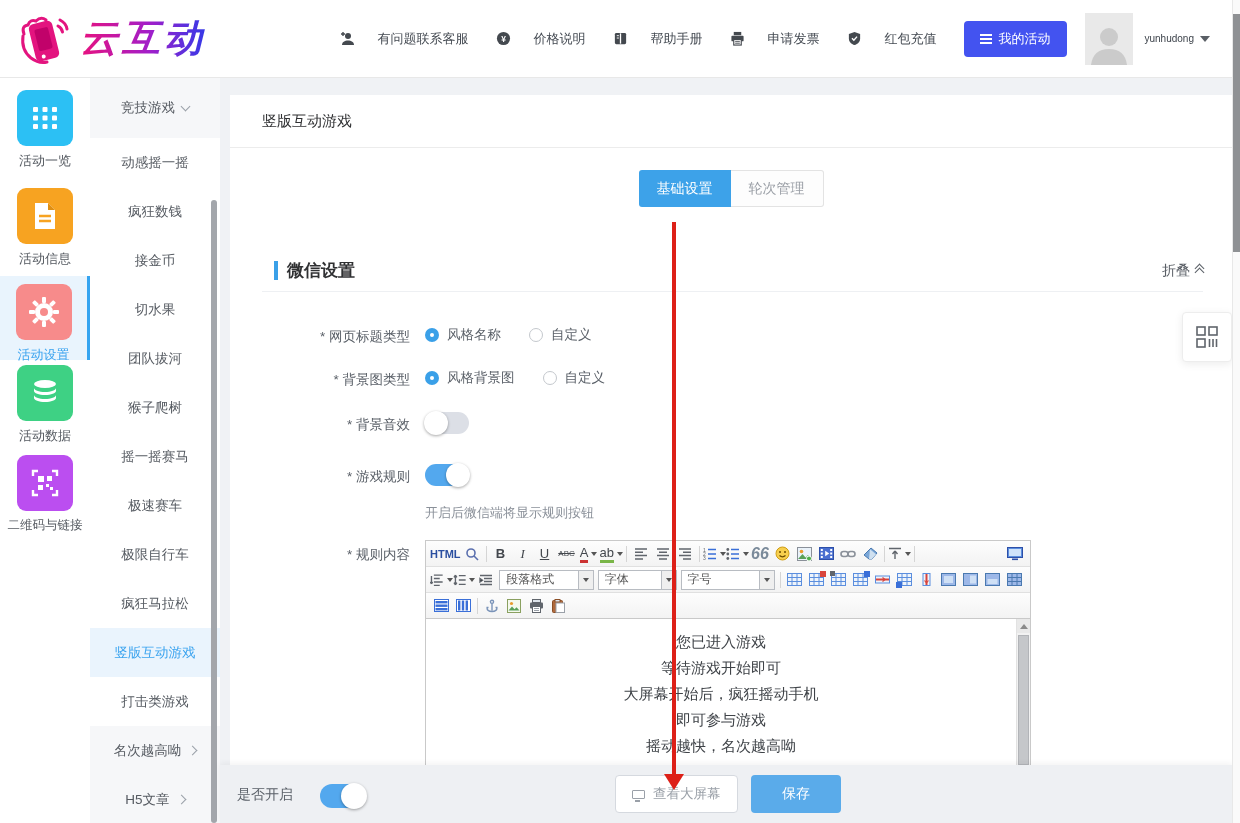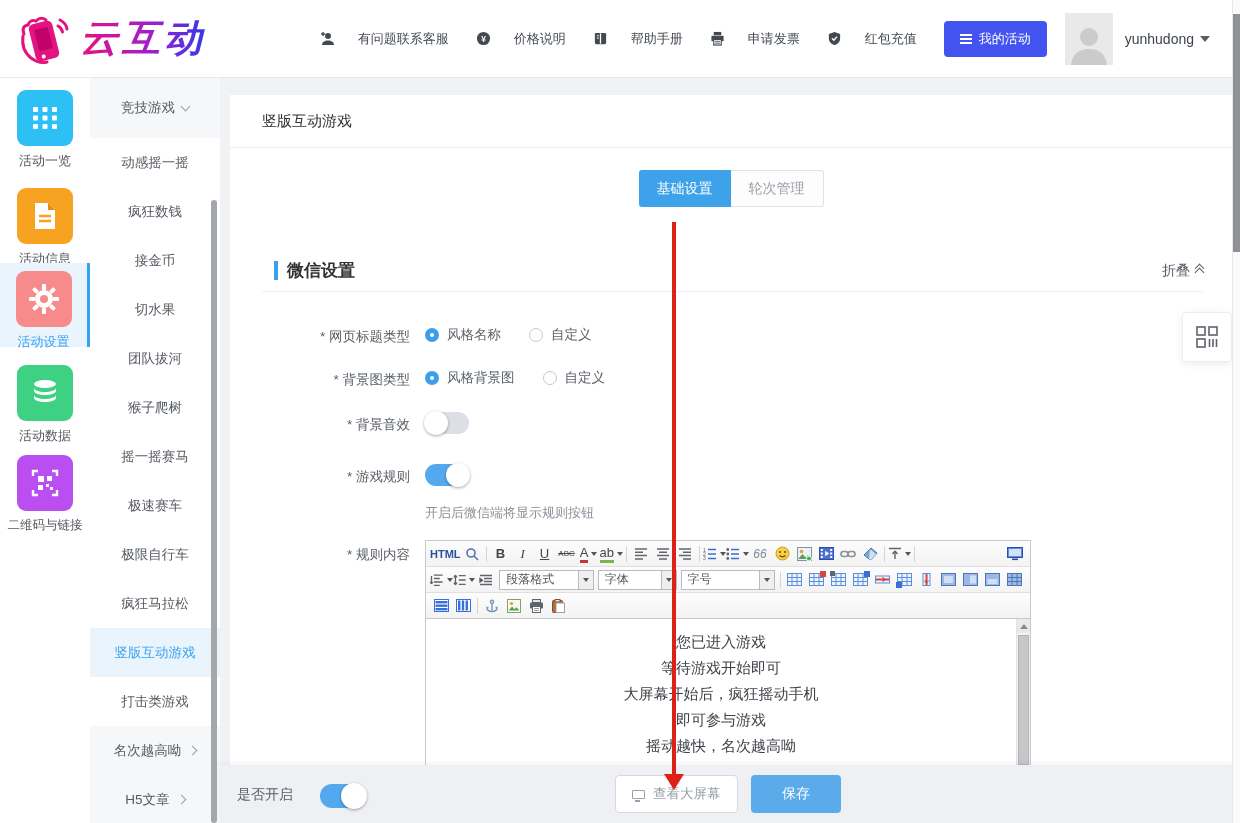--- a/index.html
+++ b/index.html
@@ -11,21 +11,21 @@
   .logo-text { font-size:38px; font-weight:bold; font-style:italic; letter-spacing:4px;
     background:linear-gradient(90deg,#e8127e 0%,#a21ec9 55%,#3439e8 100%);
     -webkit-background-clip:text; background-clip:text; color:transparent; }
   .topnav { display:flex; align-items:center; gap:27px; margin-left:auto; }
   .topnav-item { display:flex; align-items:center; gap:23px; font-size:13px; color:#444a52; cursor:pointer; white-space:nowrap; }
   .topnav-item svg { display:block; }
   .myact-btn { background:#4353f0; color:#fff; font-size:13px; border:none; border-radius:4px; height:36px; padding:0 16px; display:flex; align-items:center; gap:7px; margin-left:27px; cursor:pointer; }
   .list-glyph { width:12px; height:10px; background:repeating-linear-gradient(to bottom,#fff 0 2px,transparent 2px 4px); }
   .avatar { width:48px; height:52px; background:#e9e9e9; margin-left:18px; display:flex; align-items:flex-end; justify-content:center; overflow:hidden; }
   .user-wrap { display:flex; align-items:center; gap:6px; margin-left:12px; cursor:pointer; }
-  .username { font-size:14px; color:#3d434b; }
+  .username { font-size:10px; color:#3d434b; }
   .caret-down { width:0; height:0; border-left:5px solid transparent; border-right:5px solid transparent; border-top:6px solid #5a5f66; }
 
   
   .sidebar { position:absolute; left:0; top:78px; width:90px; height:745px; background:#fff; z-index:3; }
   .side-item { position:absolute; left:0; width:90px; text-align:center; cursor:pointer; padding-top:0; }
   .side-badge { width:56px; height:56px; border-radius:9px; margin:0 auto 6px; display:flex; align-items:center; justify-content:center; }
   .side-label { font-size:13px; color:#555a61; }
   .side-item.active { background:#e9f4fd; border-right:3px solid #35a4f0; padding-top:8px; }
   .side-item.active .side-label { color:#3aa3ef; }
 
@@ -68,21 +68,21 @@
   .toggle.on { background:#53a8ee; } .toggle.on .knob { right:-1px; }
   .hint { position:absolute; font-size:13px; color:#8a9099; }
 
   
   .editor { position:absolute; left:425px; top:540px; width:606px; height:283px; border:1px solid #c9c9c9; background:#fff; z-index:2; }
   .ed-row { display:flex; align-items:center; padding:2px 4px; background:linear-gradient(#fdfdfd,#f3f3f3); border-bottom:1px solid #e0e0e0; }
   .tb { min-width:22px; height:21px; display:inline-flex; align-items:center; justify-content:center; cursor:pointer; color:#43474d; font-size:13px; position:relative; }
   .tb.bold { font-weight:bold; } .tb.ital { font-style:italic; font-family:"Liberation Serif",serif; }
   .tb.undl { text-decoration:underline; } .tb.strk { font-size:8px; text-decoration:line-through; letter-spacing:0; }
   .tb.htmlb { color:#2b4fa0; font-size:11px; font-weight:bold; }
-  .tb.quote { color:#7a8a9a; font-weight:normal; font-style:italic; font-size:12px; }
+  .tb.quote { color:#7a8a9a; font-weight:bold; font-style:italic; font-size:16px; }
   .sep { width:1px; height:16px; background:#d5d5d5; margin:0 3px; }
   .mini-caret { width:0; height:0; border-left:3px solid transparent; border-right:3px solid transparent; border-top:4px solid #555; margin-left:3px; }
   .ed-select { height:20px; border:1px solid #b8bcc2; background:#fff; display:flex; align-items:center; font-size:12px; color:#555; margin:0 2px; cursor:pointer; }
   .ed-select .txt { padding:0 6px; }
   .ed-select .arr { width:15px; height:100%; border-left:1px solid #b8bcc2; background:#efefef; display:flex; align-items:center; justify-content:center; }
   .ticon { position:relative; }
   .ticon .dot { position:absolute; width:6px; height:6px; }
   .dot.red { background:#d9453c; } .dot.blue { background:#3a6fd8; } .dot.tr { right:2px; top:2px; } .dot.tl { left:2px; top:2px; } .dot.bl { left:2px; bottom:2px; }
   .ed-content { position:relative; background:#fff; height:209px; overflow:hidden; }
   .ed-lines { padding-top:10px; text-align:center; font-size:15px; color:#3f4348; line-height:26px; padding-right:14px; }
@@ -207,21 +207,21 @@
   <div class="side-item" style="top:110px;">
     <div class="side-badge" style="background:#f7a321;">
       <svg width="28" height="30" viewBox="0 0 28 30">
           <path d="M4 2h13l7 7v19H4z" fill="#fff"></path>
           <path d="M17 2l7 7h-7z" fill="#e08f12"></path>
           <path d="M8 15h12M8 20h12" stroke="#f7a321" stroke-width="2.4"></path>
         </svg>
     </div>
     <div class="side-label">活动信息</div>
   </div>
-  <div class="side-item active" style="top:185px; height:84px;">
+  <div class="side-item active" style="top:198px; height:84px;">
     <div class="side-badge" style="background:#f78b8b;">
       <svg width="32" height="32" viewBox="0 0 32 32">
           <g fill="#fff">
             <circle cx="16" cy="16" r="9"></circle>
             <g>
               <rect x="14" y="1" width="4" height="6" rx="1"></rect>
               <rect x="14" y="25" width="4" height="6" rx="1"></rect>
               <rect x="1" y="14" width="6" height="4" rx="1"></rect>
               <rect x="25" y="14" width="6" height="4" rx="1"></rect>
               <rect x="14" y="1" width="4" height="6" rx="1" transform="rotate(45 16 16)"></rect>

